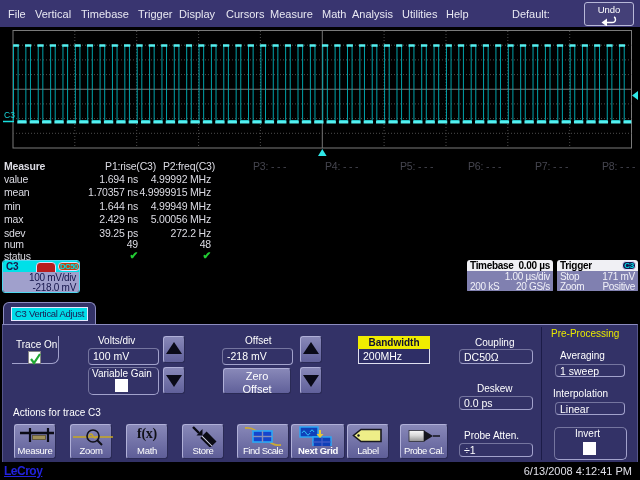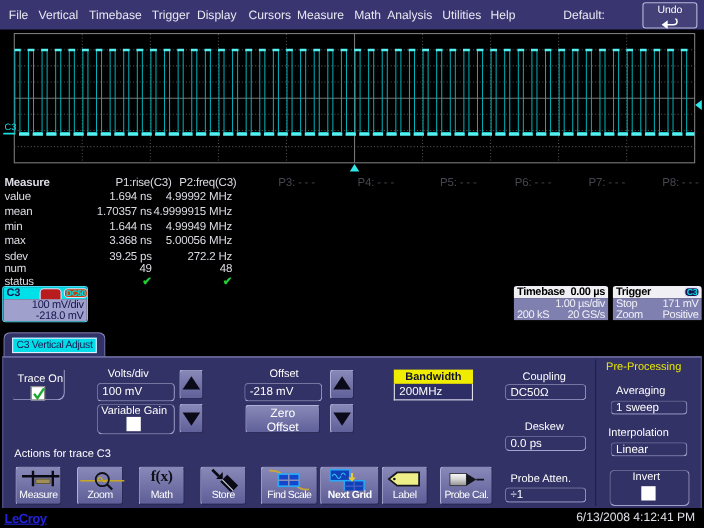--- a/index.html
+++ b/index.html
@@ -120,21 +120,21 @@
 
   <div style="left:4px; top:28px">mean</div>
   <div class="rlab" style="left:58px; width:80px; top:28px">1.70357 ns</div>
   <div class="rlab" style="left:131px; width:80px; top:28px">4.9999915 MHz</div>
 
   <div style="left:4px; top:42px">min</div>
   <div class="rlab" style="left:58px; width:80px; top:42px">1.644 ns</div>
   <div class="rlab" style="left:131px; width:80px; top:42px">4.99949 MHz</div>
 
   <div style="left:4px; top:55px">max</div>
-  <div class="rlab" style="left:58px; width:80px; top:55px">3.368 ns</div>
+  <div class="rlab" style="left:58px; width:80px; top:55px">2.429 ns</div>
   <div class="rlab" style="left:131px; width:80px; top:55px">5.00056 MHz</div>
 
   <div style="left:4px; top:69px">sdev</div>
   <div class="rlab" style="left:58px; width:80px; top:69px">39.25 ps</div>
   <div class="rlab" style="left:131px; width:80px; top:69px">272.2 Hz</div>
 
   <div style="left:4px; top:80px">num</div>
   <div class="rlab" style="left:58px; width:80px; top:80px">49</div>
   <div class="rlab" style="left:131px; width:80px; top:80px">48</div>
 

